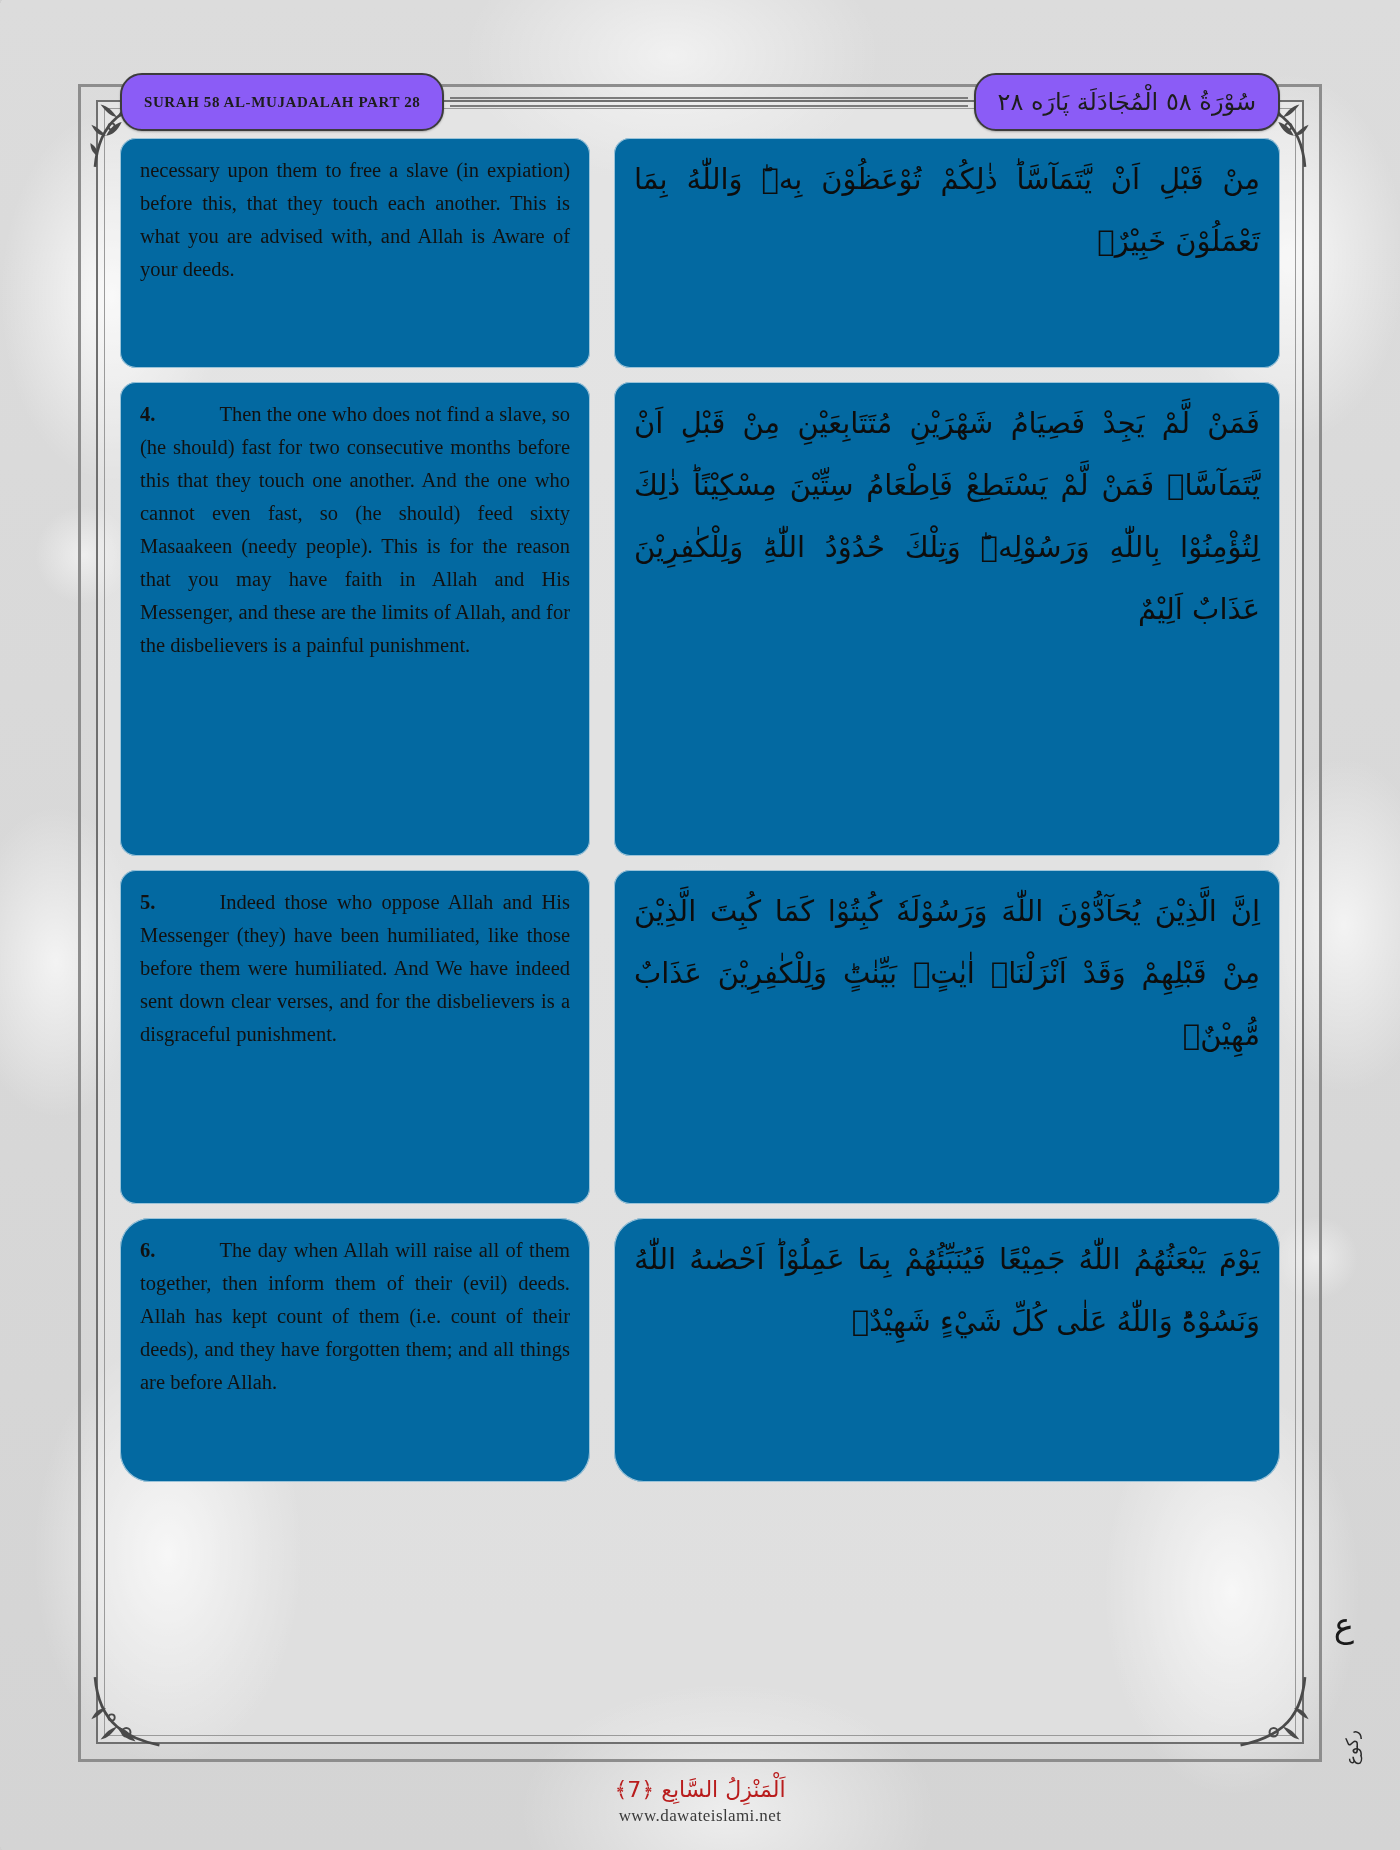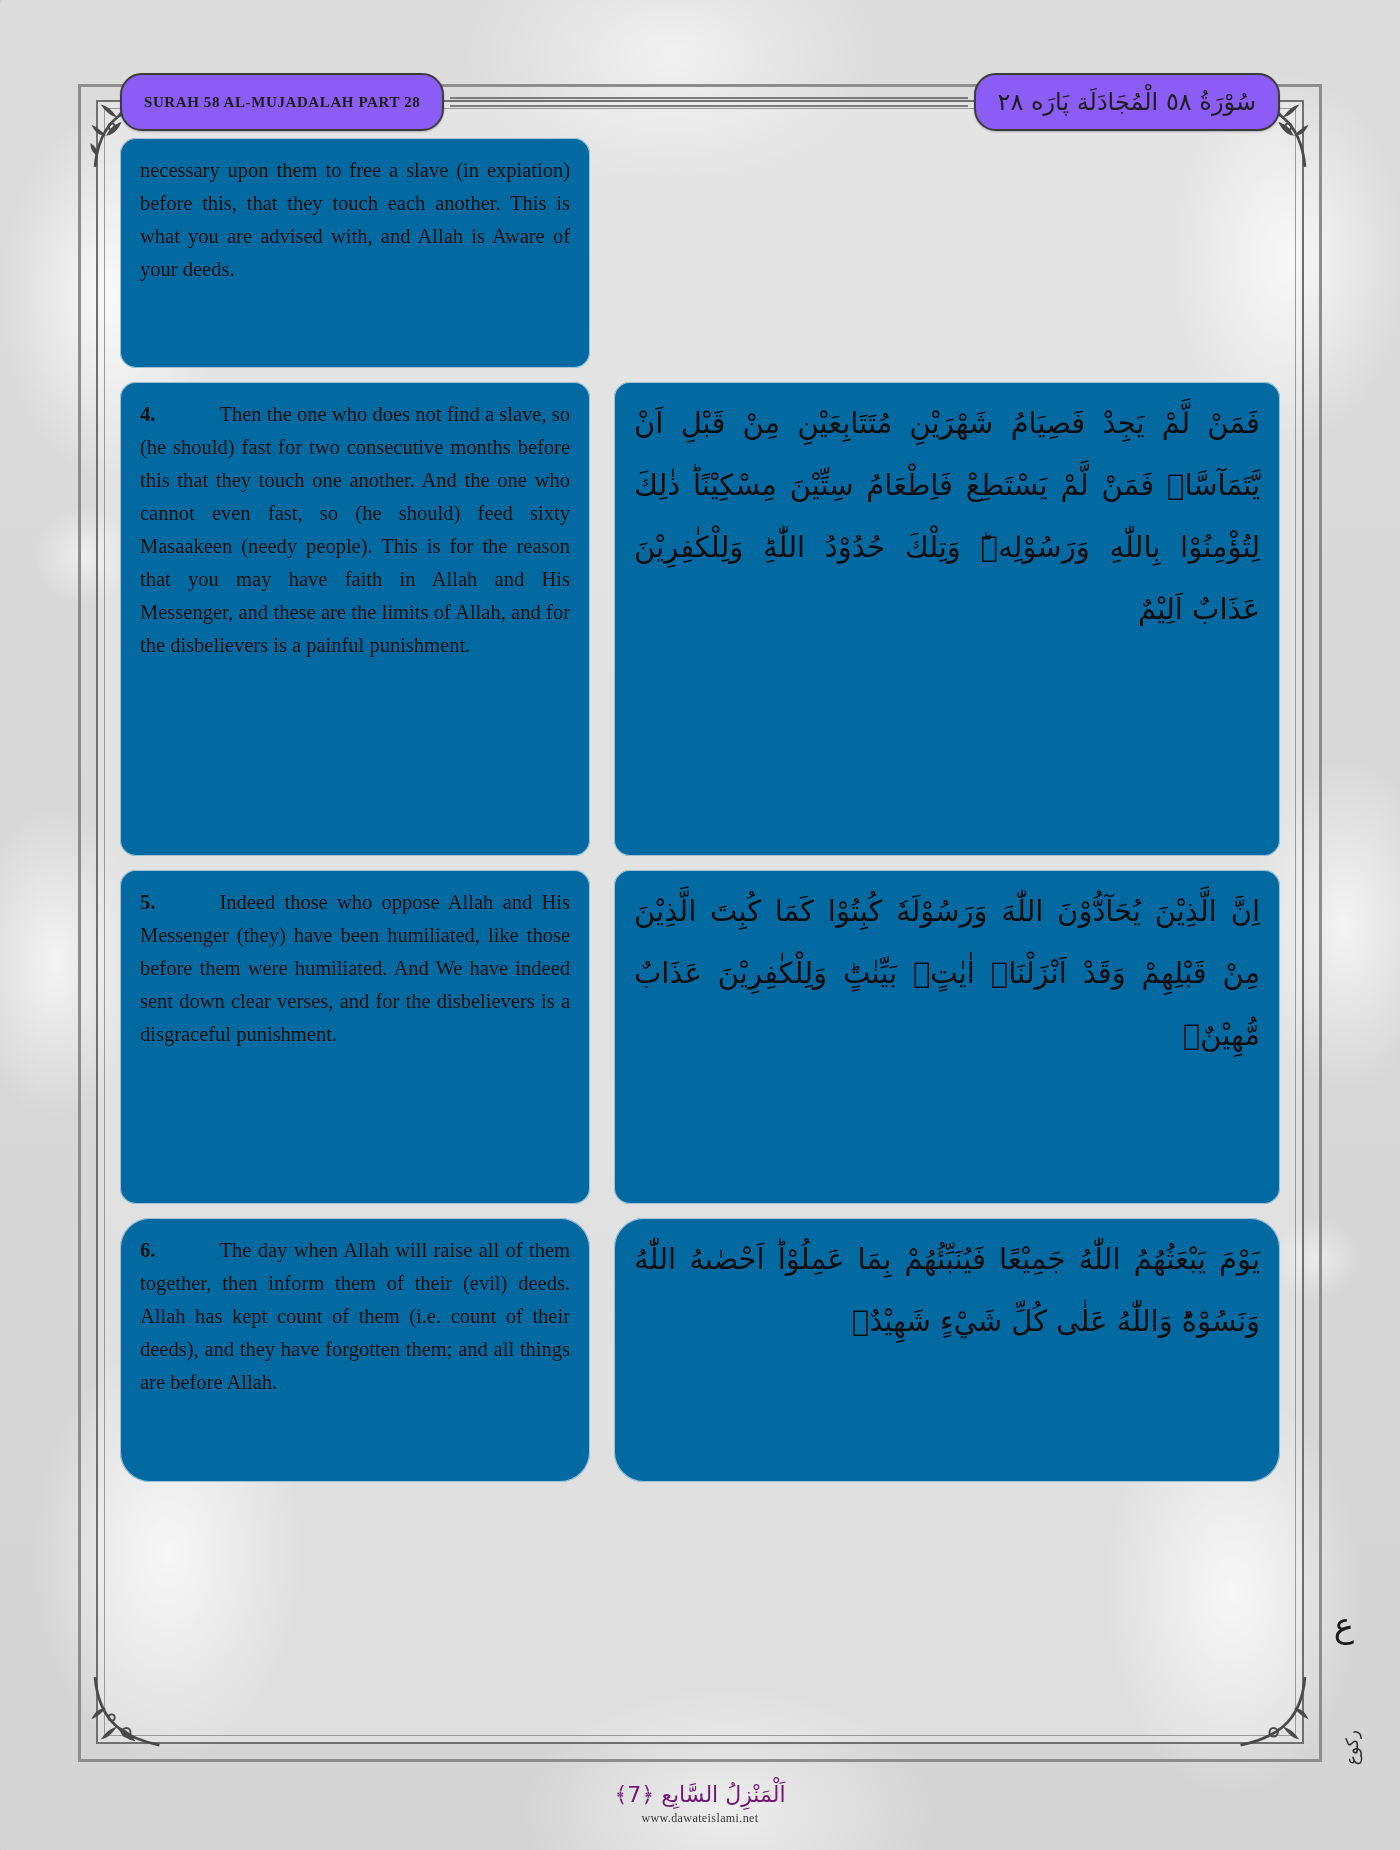--- a/index.html
+++ b/index.html
@@ -160,26 +160,26 @@
   }
   .pagenum{
     position:relative;z-index:2;
     background:#f2f2f2;border:2px solid #3c3c3c;border-radius:20px;
     min-width:72px;height:34px;
     display:flex;align-items:center;justify-content:center;
     font-size:21px;color:#161616;font-weight:bold;
     font-family:"Liberation Serif", serif;
   }
   .manzil{
-    font-size:22px;color:#701a75;direction:rtl;
+    font-size:22px;color:#b91c1c;direction:rtl;
     font-family:"DejaVu Sans", sans-serif;
     margin-top:0;
   }
   .site{
-    font-size:12px;color:#3a3a3a;letter-spacing:.4px;
+    font-size:17px;color:#3a3a3a;letter-spacing:.4px;
     font-family:"Liberation Serif", serif;
   }
 </style>
 </head>
 <body>
 
 <div class="page-bg"></div>
 
 <div class="frame-outer"></div>
 <div class="frame-inner"></div>
@@ -238,20 +238,21 @@
     <span class="banner-ar">سُوْرَةُ ٥٨ الْمُجَادَلَة پَارَه ٢٨</span>
   </div>
 </div>
 
 <div class="content">
 
   <div class="verse-row r1">
     <div class="cell cell-en">
       <span class="vnum"></span><span>necessary upon them to free a slave (in expiation) before this, that they touch each another. This is what you are advised with, and Allah is Aware of your deeds.</span>
     </div>
+    <div class="cell cell-ar">مِنْ قَبْلِ اَنْ يَّتَمَآسَّاؕ ذٰلِكُمْ تُوْعَظُوْنَ بِهٖؕ وَاللّٰهُ بِمَا تَعْمَلُوْنَ خَبِيْرٌ۠</div>
   </div>
 
   <div class="verse-row r2">
     <div class="cell cell-en">
       <span class="vnum">4.</span><span class="vgap"></span><span>Then the one who does not find a slave, so (he should) fast for two consecutive months before this that they touch one another. And the one who cannot even fast, so (he should) feed sixty Masaakeen (needy people). This is for the reason that you may have faith in Allah and His Messenger, and these are the limits of Allah, and for the disbelievers is a painful punishment.</span>
     </div>
     <div class="cell cell-ar">فَمَنْ لَّمْ يَجِدْ فَصِيَامُ شَهْرَيْنِ مُتَتَابِعَيْنِ مِنْ قَبْلِ اَنْ يَّتَمَآسَّاۚ فَمَنْ لَّمْ يَسْتَطِعْ فَاِطْعَامُ سِتِّيْنَ مِسْكِيْنًاؕ ذٰلِكَ لِتُؤْمِنُوْا بِاللّٰهِ وَرَسُوْلِهٖؕ وَتِلْكَ حُدُوْدُ اللّٰهِؕ وَلِلْكٰفِرِيْنَ عَذَابٌ اَلِيْمٌ</div>
   </div>
 
   <div class="verse-row r3">

